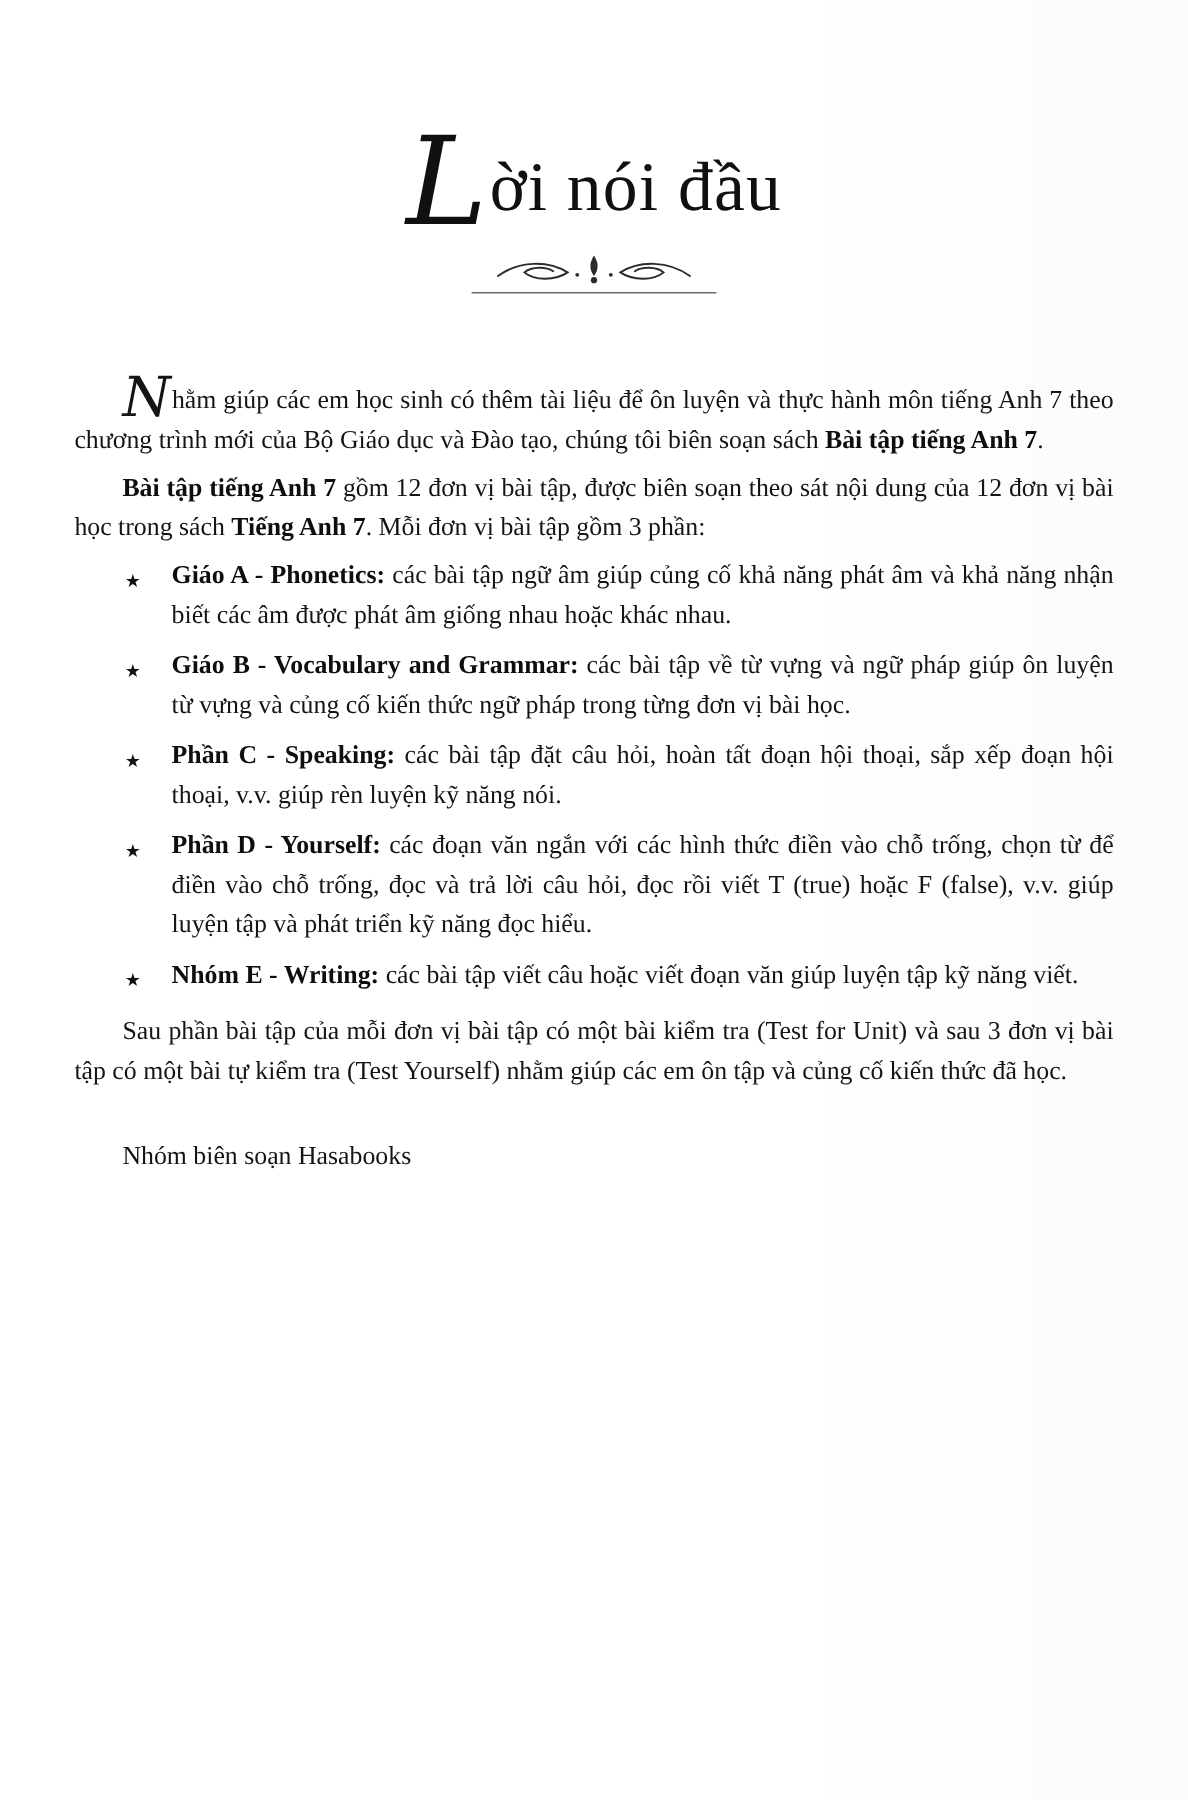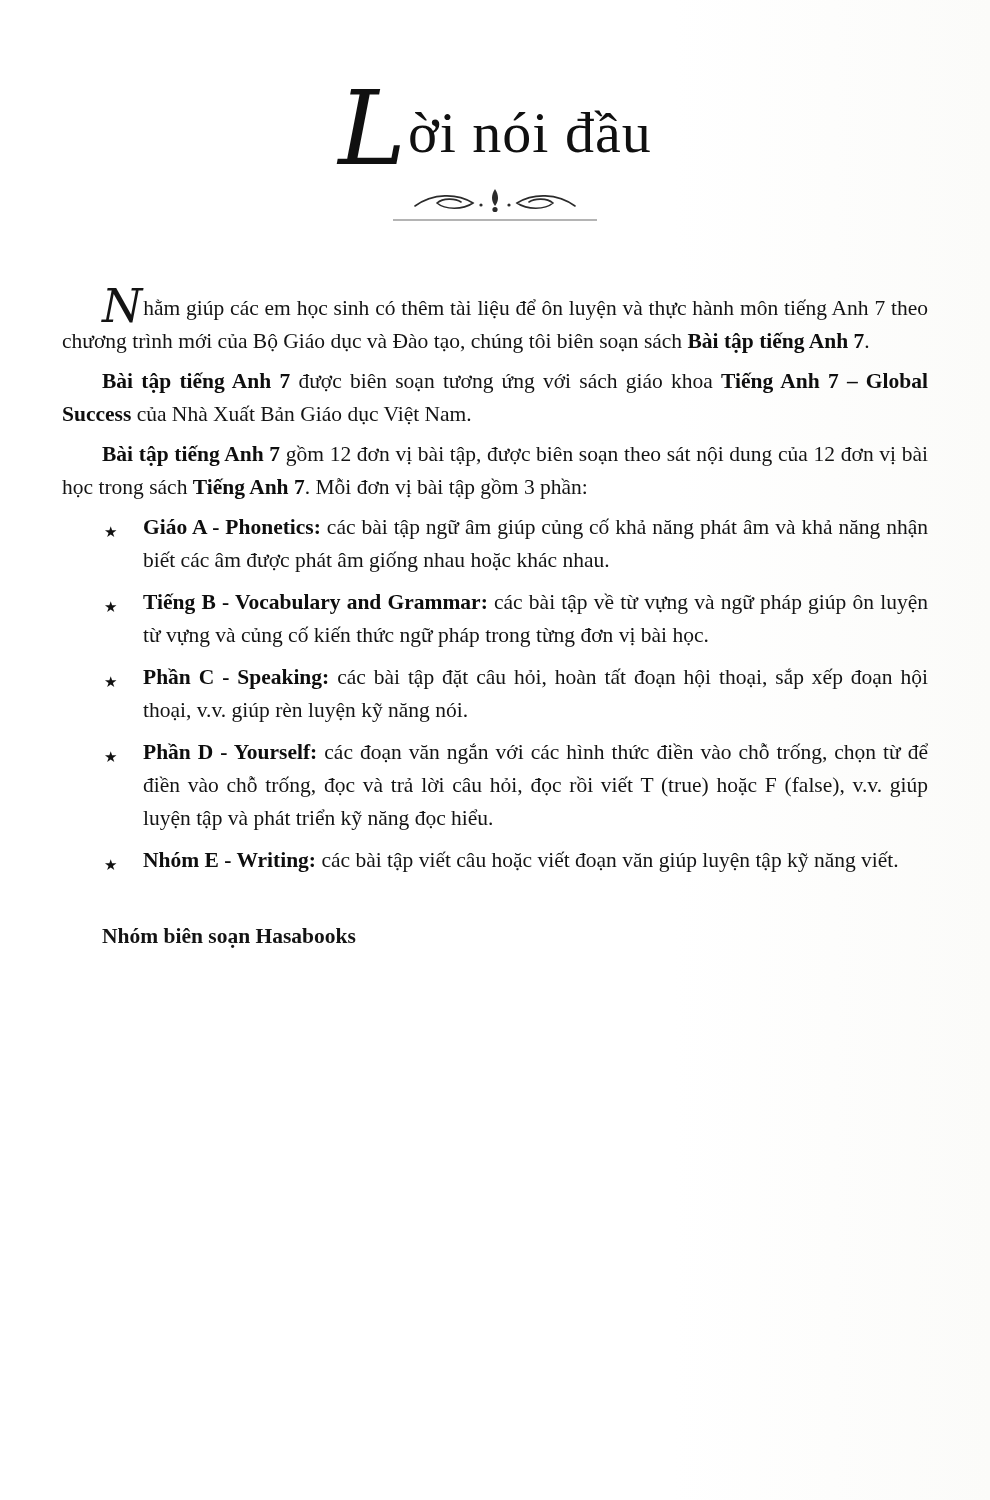--- a/index.html
+++ b/index.html
@@ -14,21 +14,21 @@
     box-sizing: border-box;
     margin: 0 auto;
     padding: 0 62px;
     overflow: hidden;
     color: #141414;
     font-family: "Liberation Serif", serif;
     background: linear-gradient(to right, #ffffff 0%, #ffffff 68%, #fbfbf9 100%);
   }
   
   .title-wrap {
-    padding-top: 88px;
+    padding-top: 112px;
     text-align: center;
   }
   .title {
     margin: 0;
     font-weight: normal;
     color: #101010;
     white-space: nowrap;
   }
   .title-initial {
     font-family: "DejaVu Serif", serif;
@@ -86,21 +86,21 @@
     color: #111;
   }
   .btext {
     flex: 1;
     text-align: justify;
   }
   b { font-weight: bold; color: #0e0e0e; }
   .signature {
     margin: 38px 0 0 0;
     text-indent: 40px;
-    font-weight: bold;
+    font-weight: normal;
   }
 </style>
 </head>
 <body>
 
 <div class="page">
 
   <header class="title-wrap">
     <h1 class="title"><span class="title-initial">L</span><span class="title-rest">ời nói đầu</span></h1>
     <div class="ornament">
@@ -117,47 +117,47 @@
         </g>
         <line x1="8" y1="34" x2="212" y2="34" stroke="#6a6a6a" stroke-width="1.2"></line>
       </svg>
     </div>
   </header>
 
   <main class="body">
 
     <p class="para"><span class="dropcap">N</span><span><span>hằm giúp các em học sinh có thêm tài liệu để ôn luyện và thực hành môn tiếng Anh 7 theo chương trình mới của Bộ Giáo dục và Đào tạo, chúng tôi biên soạn sách </span><b>Bài tập tiếng Anh 7</b><span>.</span></span></p>
 
-    <p class="para"><b>Bài tập tiếng Anh 7</b><span> được biên soạn tương ứng với sách giáo khoa </span><b>Tiếng Anh 7 – Global Success</b><span> của Nhà Xuất Bản Giáo dục Việt Nam.</span></p>
 
     <p class="para"><b>Bài tập tiếng Anh 7</b><span> gồm 12 đơn vị bài tập, được biên soạn theo sát nội dung của 12 đơn vị bài học trong sách </span><b>Tiếng Anh 7</b><span>. Mỗi đơn vị bài tập gồm 3 phần:</span></p>
 
     <div class="bullets">
       <div class="bullet">
         <span class="star">★</span>
         <div class="btext"><b>Giáo A - Phonetics:</b><span> các bài tập ngữ âm giúp củng cố khả năng phát âm và khả năng nhận biết các âm được phát âm giống nhau hoặc khác nhau.</span></div>
       </div>
       <div class="bullet">
         <span class="star">★</span>
-        <div class="btext"><b>Tiếng B - Vocabulary and Grammar:</b><span> các bài tập về từ vựng và ngữ pháp giúp ôn luyện từ vựng và củng cố kiến thức ngữ pháp trong từng đơn vị bài học.</span></div>
+        <div class="btext"><b>Giáo B - Vocabulary and Grammar:</b><span> các bài tập về từ vựng và ngữ pháp giúp ôn luyện từ vựng và củng cố kiến thức ngữ pháp trong từng đơn vị bài học.</span></div>
       </div>
       <div class="bullet">
         <span class="star">★</span>
         <div class="btext"><b>Phần C - Speaking:</b><span> các bài tập đặt câu hỏi, hoàn tất đoạn hội thoại, sắp xếp đoạn hội thoại, v.v. giúp rèn luyện kỹ năng nói.</span></div>
       </div>
       <div class="bullet">
         <span class="star">★</span>
         <div class="btext"><b>Phần D - Yourself:</b><span> các đoạn văn ngắn với các hình thức điền vào chỗ trống, chọn từ để điền vào chỗ trống, đọc và trả lời câu hỏi, đọc rồi viết T (true) hoặc F (false), v.v. giúp luyện tập và phát triển kỹ năng đọc hiểu.</span></div>
       </div>
       <div class="bullet">
         <span class="star">★</span>
         <div class="btext"><b>Nhóm E - Writing:</b><span> các bài tập viết câu hoặc viết đoạn văn giúp luyện tập kỹ năng viết.</span></div>
       </div>
     </div>
 
+    <p class="para"><span>Sau phần bài tập của mỗi đơn vị bài tập có một bài kiểm tra (Test for Unit) và sau 3 đơn vị bài tập có một bài tự kiểm tra (Test Yourself) nhằm giúp các em ôn tập và củng cố kiến thức đã học.</span></p>
 
 
 
     <p class="signature">Nhóm biên soạn Hasabooks</p>
 
   </main>
 
 </div>
 
 </body></html>

